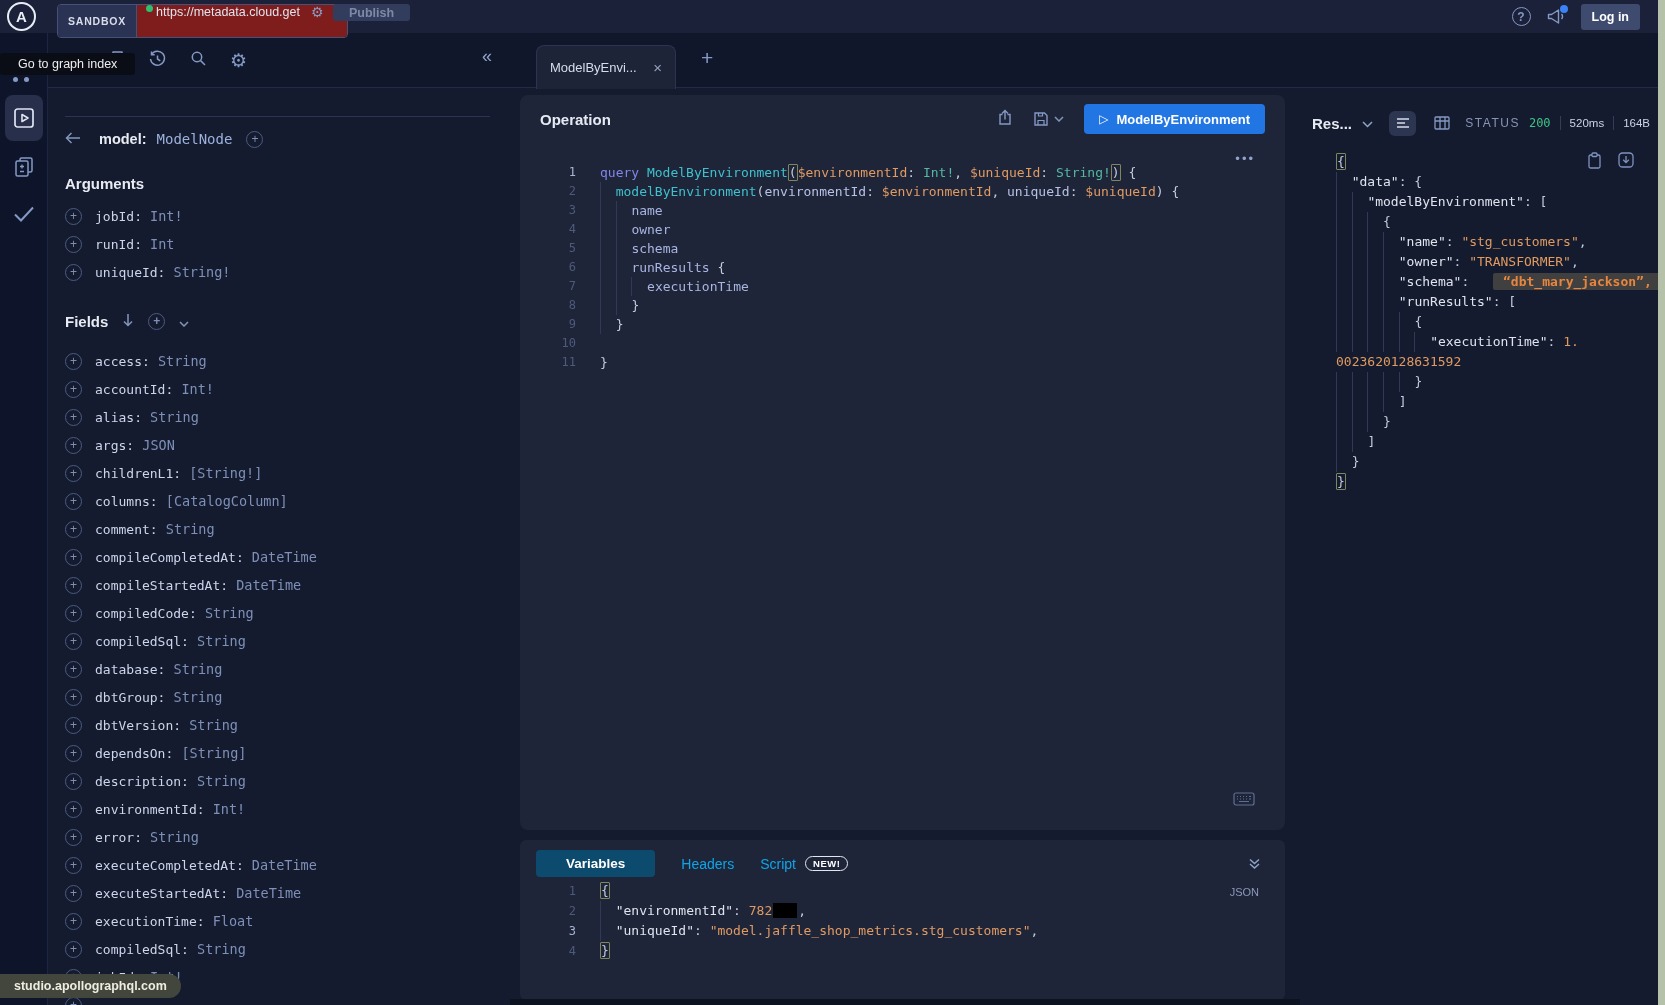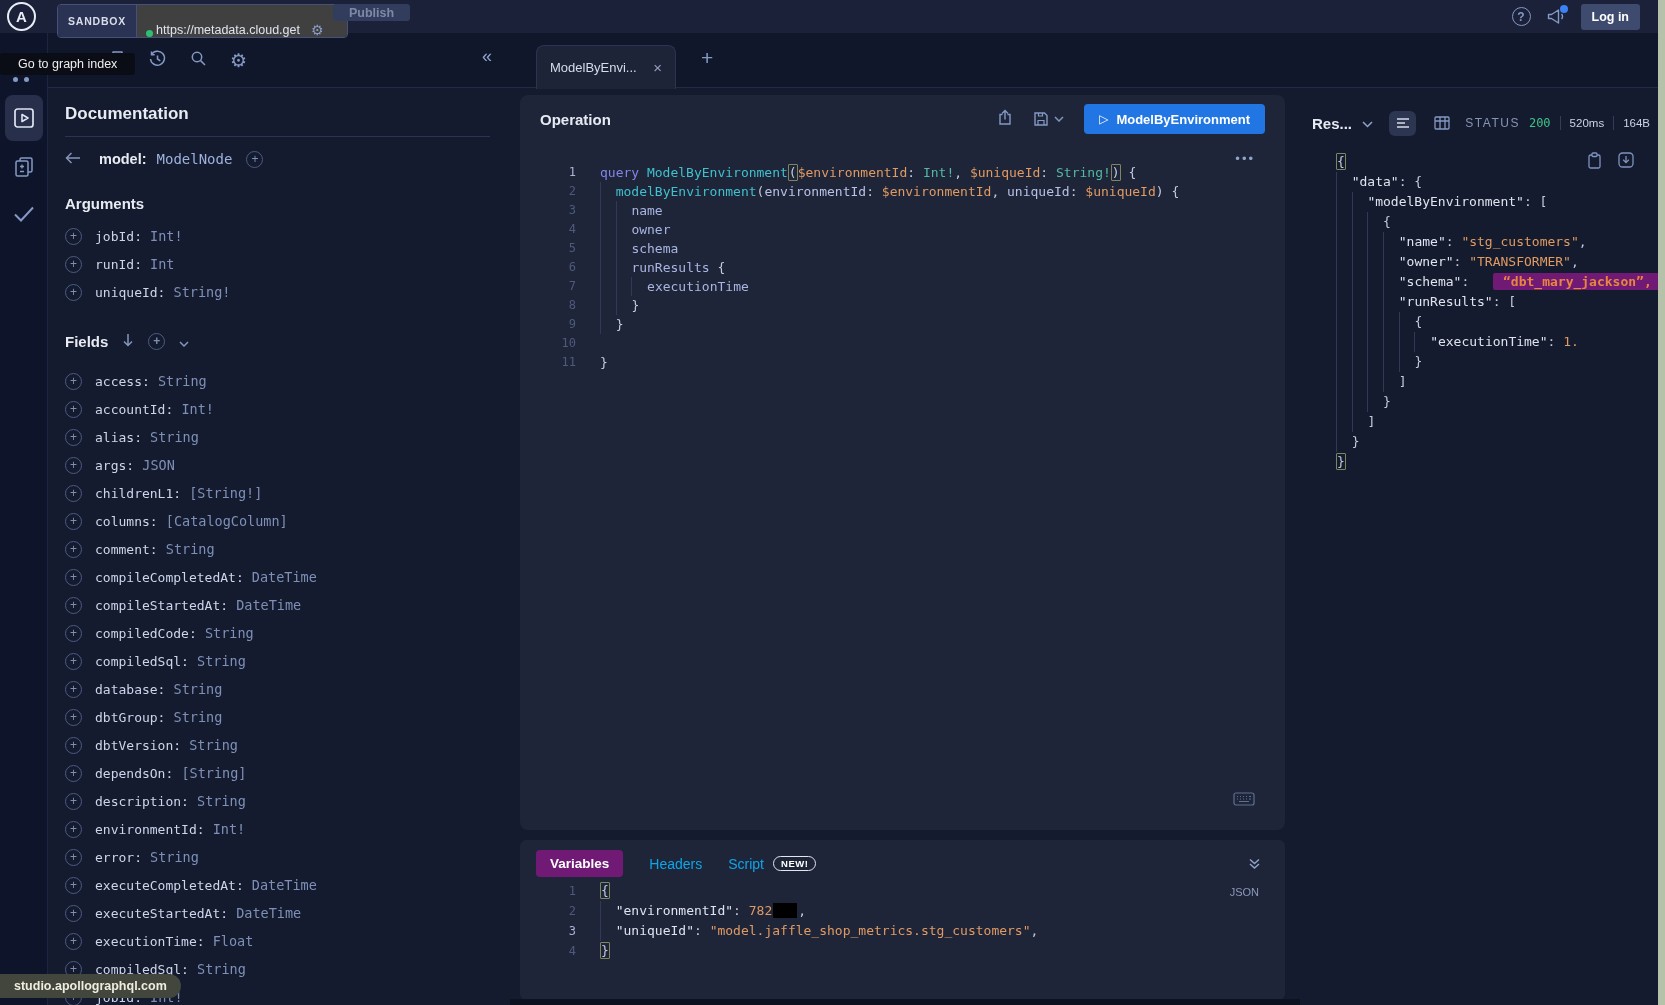--- a/index.html
+++ b/index.html
@@ -7,21 +7,21 @@
     font-family:"Liberation Sans",sans-serif;-webkit-font-smoothing:antialiased}
   #app{position:absolute;left:0;top:0;width:1665px;height:1005px;background:#141b2e;overflow:hidden}
 
   
   .topbar{position:absolute;left:0;top:0;width:1658px;height:33px;background:#1a2139;z-index:10}
   .logo{position:absolute;left:7px;top:2px;width:29px;height:29px;border:2px solid #e9edf6;border-radius:50%;
     color:#e9edf6;font-weight:bold;font-size:15px;display:flex;align-items:center;justify-content:center}
   .urlbox{position:absolute;left:57px;top:4px;height:34px;display:flex;border:1px solid #46517a;border-radius:4px;overflow:hidden}
   .sandbox-chip{background:#2b3354;color:#d9deea;font-size:10.5px;font-weight:bold;letter-spacing:.8px;
     padding:0 10px;display:flex;align-items:center;border-right:1px solid #46517a}
-  .url-field{background:#404040;display:flex;align-items:flex-end;gap:3px;padding:0 9px;width:210px}
+  .url-field{background:#7f1d1d;display:flex;align-items:flex-start;gap:3px;padding:0 9px;width:210px}
   .gdot{width:7px;height:7px;border-radius:50%;background:#2fbf71;flex:0 0 auto}
   .url-text{font-size:12.5px;color:#dfe4ef;white-space:nowrap;overflow:hidden;width:152px}
   .gear-sm{font-size:14px;color:#8a9cc5;line-height:1}
   .publish{position:absolute;left:333px;top:4px;height:17px;padding:0 16px;background:#323c5c;color:#7e89a8;
     border:none;border-radius:3px;font-size:12.5px;font-weight:bold;font-family:"Liberation Sans",sans-serif}
   .top-right{position:absolute;right:18px;top:0;height:33px;display:flex;align-items:center;gap:15px}
   .help{width:19px;height:19px;border:1.5px solid #8499c4;border-radius:50%;color:#8499c4;font-size:12px;
     display:flex;align-items:center;justify-content:center;font-weight:bold}
   .mega{position:relative;display:flex}
   .notif-dot{position:absolute;right:-2px;top:-3px;width:8px;height:8px;border-radius:50%;background:#3b82f6}
@@ -86,27 +86,27 @@
   .tk-op{color:#3fc0cd}
   .tk-var{color:#e09a62}
   .tk-ty{color:#55b8a2}
   .tk-p{color:#c3cbdd}
   .tk-pb{color:#c3cbdd;border:1px solid #7f855f;border-radius:1px}
   .tk-fld{color:#a9b5e0}
   .tk-attr{color:#b7c1e4}
   .tk-key{color:#dfe3ee}
   .tk-str{color:#e09a62}
   .tk-num{color:#e09a62}
-  .tk-schema{background:#701a75;color:#e8863f;font-weight:bold;padding:1px 10px;margin-left:16px;border-radius:2px}
+  .tk-schema{background:#404040;color:#e8863f;font-weight:bold;padding:1px 10px;margin-left:16px;border-radius:2px}
   .tk-redact{display:inline-block;width:24px;height:15px;background:#000;vertical-align:text-bottom;margin:0 1px}
 
   
   .varscard{position:absolute;left:520px;top:840px;width:765px;height:160px;background:#1e2539;border-radius:6px}
   .vars-head{display:flex;align-items:center;padding:10px 16px 0;gap:26px}
-  .vtab-active{background:#701a75;color:#fff;font-size:13.5px;font-weight:bold;border-radius:4px;padding:6px 14px}
+  .vtab-active{background:#0c4a6e;color:#fff;font-size:13.5px;font-weight:bold;border-radius:4px;padding:6px 30px}
   .vtab{color:#0ea5e9;font-size:14px}
   .script-wrap{display:flex;align-items:center;gap:9px}
   .new-badge{border:1.5px solid #e2e6ee;border-radius:9px;padding:1px 7px;font-size:9.5px;font-weight:bold;
     color:#fff;letter-spacing:.5px}
   .dbl-chev{position:absolute;right:24px;top:16px}
   .json-label{position:absolute;right:26px;top:46px;font-size:11px;color:#8b98b8}
   .vars-editor{padding-top:4px}
   .vars-editor .cl{height:20px;line-height:20px}
   .bottomstrip{position:absolute;left:510px;top:999px;width:790px;height:6px;background:#0c1220}
 
@@ -207,21 +207,20 @@
         </svg>
     </span>
     <span class="sb-check">
       <svg width="26" height="20" viewBox="0 0 26 20">
           <path d="M4 10.5l6 6L22 3.5" fill="none" stroke="#8499c4" stroke-width="2"></path>
         </svg>
     </span>
   </div>
 
   <div class="docs">
-    <div class="docs-title">Documentation</div>
     <div class="docs-div"></div>
     <div class="model-row">
       <span><svg width="16" height="12" viewBox="0 0 16 12">
             <path d="M6.5 1L1.5 6l5 5M1.5 6H15" stroke="#8296ba" stroke-width="1.5" fill="none"></path>
           </svg></span>
       <span class="model-label">model:</span>
       <span class="model-type">ModelNode</span>
       <span class="plus-ic" style="margin:0 0 0 4px">+</span>
     </div>
     <div class="sec-h">Arguments</div>
@@ -483,20 +482,21 @@
           <div class="cl"><span class="lc"><span class="tk-pb">{</span></span></div>
           <div class="cl"><span class="lc"><span class="ind"></span><span class="tk-key">"data"</span><span class="tk-p">: {</span></span></div>
           <div class="cl"><span class="lc"><span class="ind"></span><span class="ind"></span><span class="tk-key">"modelByEnvironment"</span><span class="tk-p">: [</span></span></div>
           <div class="cl"><span class="lc"><span class="ind"></span><span class="ind"></span><span class="ind"></span><span class="tk-p">{</span></span></div>
           <div class="cl"><span class="lc"><span class="ind"></span><span class="ind"></span><span class="ind"></span><span class="ind"></span><span class="tk-key">"name"</span><span class="tk-p">: </span><span class="tk-str">"stg_customers"</span><span class="tk-p">,</span></span></div>
           <div class="cl"><span class="lc"><span class="ind"></span><span class="ind"></span><span class="ind"></span><span class="ind"></span><span class="tk-key">"owner"</span><span class="tk-p">: </span><span class="tk-str">"TRANSFORMER"</span><span class="tk-p">,</span></span></div>
           <div class="cl"><span class="lc"><span class="ind"></span><span class="ind"></span><span class="ind"></span><span class="ind"></span><span class="tk-key">"schema"</span><span class="tk-p">: </span><span class="tk-schema">“dbt_mary_jackson”,</span></span></div>
           <div class="cl"><span class="lc"><span class="ind"></span><span class="ind"></span><span class="ind"></span><span class="ind"></span><span class="tk-key">"runResults"</span><span class="tk-p">: [</span></span></div>
           <div class="cl"><span class="lc"><span class="ind"></span><span class="ind"></span><span class="ind"></span><span class="ind"></span><span class="ind"></span><span class="tk-p">{</span></span></div>
           <div class="cl"><span class="lc"><span class="ind"></span><span class="ind"></span><span class="ind"></span><span class="ind"></span><span class="ind"></span><span class="ind"></span><span class="tk-key">"executionTime"</span><span class="tk-p">: </span><span class="tk-num">1.</span></span></div>
+          <div class="cl"><span class="lc"><span class="tk-num">0023620128631592</span></span></div>
           <div class="cl"><span class="lc"><span class="ind"></span><span class="ind"></span><span class="ind"></span><span class="ind"></span><span class="ind"></span><span class="tk-p">}</span></span></div>
           <div class="cl"><span class="lc"><span class="ind"></span><span class="ind"></span><span class="ind"></span><span class="ind"></span><span class="tk-p">]</span></span></div>
           <div class="cl"><span class="lc"><span class="ind"></span><span class="ind"></span><span class="ind"></span><span class="tk-p">}</span></span></div>
           <div class="cl"><span class="lc"><span class="ind"></span><span class="ind"></span><span class="tk-p">]</span></span></div>
           <div class="cl"><span class="lc"><span class="ind"></span><span class="tk-p">}</span></span></div>
           <div class="cl"><span class="lc"><span class="tk-pb">}</span></span></div>
         </div>
     </div>
   </div>
 

